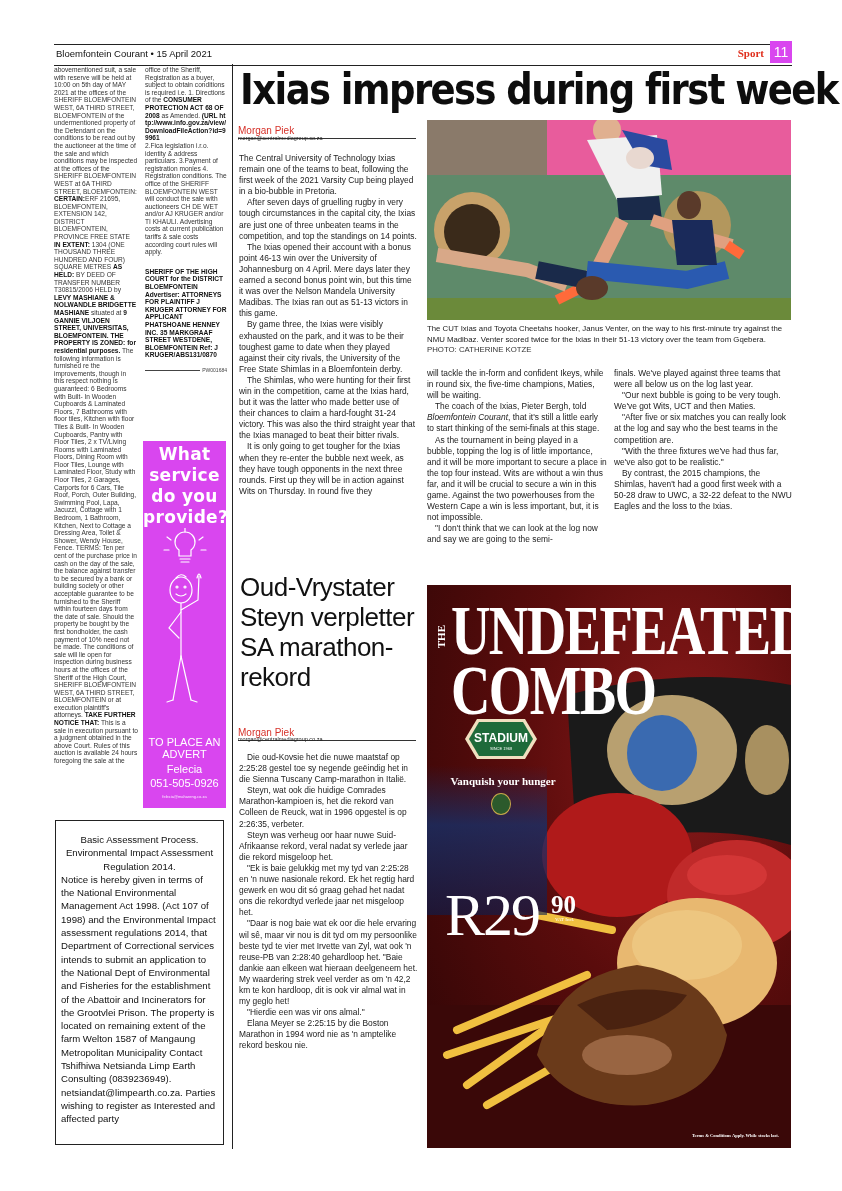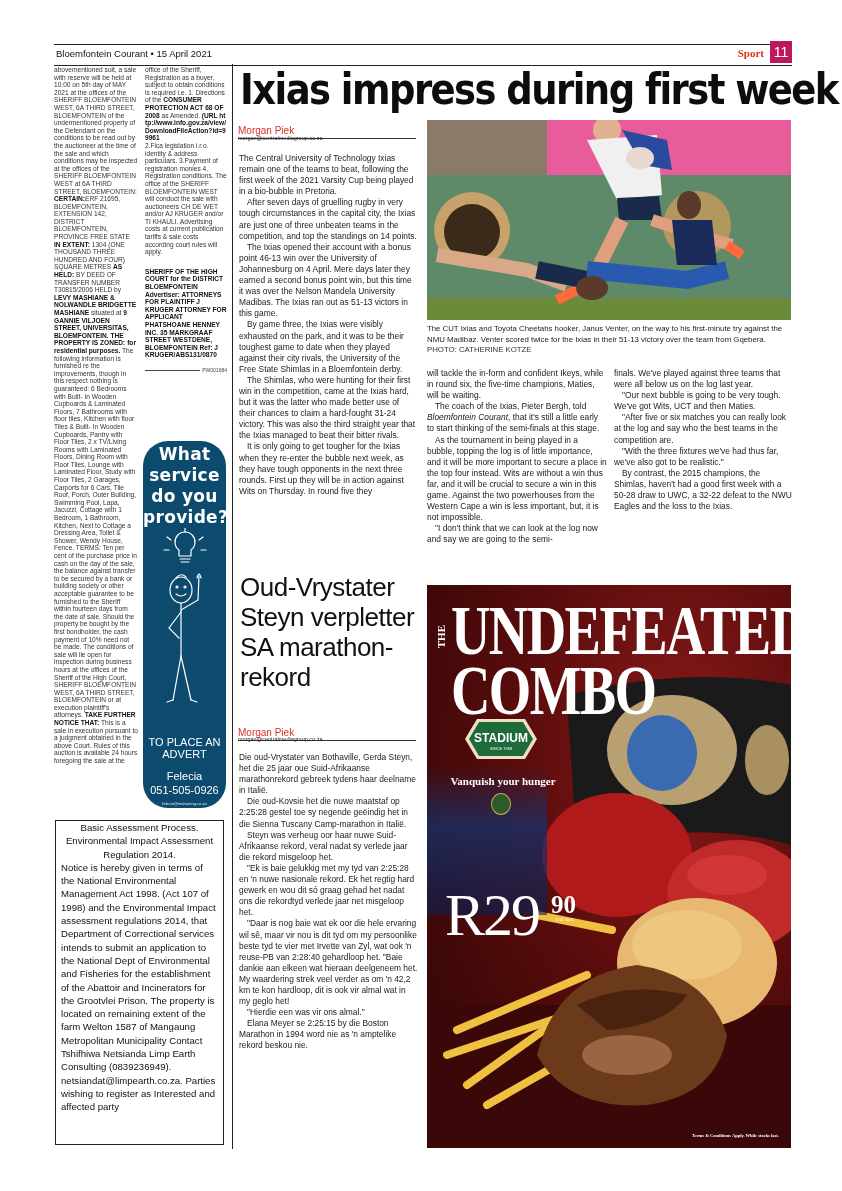--- a/index.html
+++ b/index.html
@@ -3,42 +3,42 @@
 <meta charset="utf-8">
 <style>
   * { box-sizing: border-box; margin: 0; padding: 0; }
   html, body { width: 842px; height: 1191px; background: #fff; overflow: hidden; }
   body { position: relative; font-family: "Liberation Sans", sans-serif; color: #1a1a1a; }
 
   
   .page-header { position: absolute; left: 54px; top: 44px; width: 738px; height: 22px; border-top: 1px solid #222; border-bottom: 1px solid #222; }
   .pub-line { position: absolute; left: 2px; top: 3px; font-size: 9.5px; color: #111; }
   .section-name { position: absolute; right: 28px; top: 2px; font-family: "Liberation Serif", serif; font-weight: bold; font-size: 11px; color: #e0301e; }
-  .page-num { position: absolute; right: 0; top: -4px; width: 22px; height: 22px; background: #be185d; color: #fff; font-size: 14px; text-align: center; line-height: 22px; }
+  .page-num { position: absolute; right: 0; top: -4px; width: 22px; height: 22px; background: #d946ef; color: #fff; font-size: 14px; text-align: center; line-height: 22px; }
 
   
   .legal-col { position: absolute; top: 66px; font-size: 6.6px; line-height: 7.6px; color: #333; }
   .legal-col p { margin: 0; }
   .legal-col b { color: #111; }
   .legal-col.c1 { left: 54px; width: 84px; height: 750px; overflow: hidden; }
   .legal-col.c2 { left: 145px; width: 82px; }
   .col-divider { position: absolute; left: 232px; top: 64px; width: 1px; height: 1085px; background: #222; }
   .ref-rule { margin-top: 8px; display: flex; align-items: center; gap: 2px; font-size: 5px; color: #444; }
   .ref-rule span.line { flex: 1; height: 1px; background: #444; }
 
   
-  .service-ad { position: absolute; left: 143px; top: 441px; width: 83px; height: 367px; background: #0c4a6e; color: #fff; text-align: center; border-radius: 25px; }
+  .service-ad { position: absolute; left: 143px; top: 441px; width: 83px; height: 367px; background: #d946ef; color: #fff; text-align: center; }
   .service-ad .headline { font-family: "DejaVu Sans", sans-serif; font-weight: bold; font-size: 17px; line-height: 21px; margin-top: 3px; letter-spacing: 0.3px; }
   .service-ad .cta { font-size: 11px; line-height: 12px; margin-top: 4px; }
-  .service-ad .contact-name { font-size: 11px; margin-top: 10px; }
+  .service-ad .contact-name { font-size: 11px; margin-top: 3px; }
   .service-ad .phone { font-size: 11px; margin-top: 2px; }
   .service-ad .email { font-size: 4px; margin-top: 5px; opacity: 0.9; }
 
   
-  .notice-box { position: absolute; left: 55px; top: 820px; width: 169px; height: 325px; border: 1.5px solid #222; padding: 0 5px; font-size: 9.6px; line-height: 13.3px; color: #111; }
+  .notice-box { position: absolute; left: 55px; top: 820px; width: 169px; height: 325px; border: 1.5px solid #222; padding: 12px 5px; font-size: 9.6px; line-height: 13.3px; color: #111; }
   .notice-box .title { text-align: center; }
 
   
   .headline-main { position: absolute; left: 240px; top: 64px; font-family: "DejaVu Sans", sans-serif; font-weight: bold; font-size: 43px; letter-spacing: -1.8px; transform: scaleX(0.86); transform-origin: left top; color: #0d0d0d; white-space: nowrap; }
 
   
   .byline { position: absolute; left: 238px; width: 178px; border-bottom: 1px solid #333; }
   .byline .author { color: #d6322a; font-size: 10px; }
   .byline-email { position: absolute; left: 238px; font-size: 5.5px; color: #222; }
 
@@ -204,22 +204,22 @@
     <p>"With the three fixtures we've had thus far, we've also got to be realistic."</p>
     <p>By contrast, the 2015 champions, the Shimlas, haven't had a good first week with a 50-28 draw to UWC, a 32-22 defeat to the NWU Eagles and the loss to the Ixias.</p>
   </div>
 
 <div class="headline-2">Oud-Vrystater Steyn verpletter SA marathon-rekord</div>
 <div class="byline" style="top:722px">
   <span class="author">Morgan Piek</span>
 </div>
 <div class="byline-email" style="top:736px">morgan@centralmediagroup.co.za</div>
 <div class="art" style="left:239px; top:752px; width:180px;" id="art2">
-    <p class="first">Die oud-Vrystater van Bothaville, Gerda Steyn, het die 25 jaar oue Suid-Afrikaanse marathonrekord gebreek tydens haar deelname in Italië.</p>
     <p>Die oud-Kovsie het die nuwe maatstaf op 2:25:28 gestel toe sy negende geëindig het in die Sienna Tuscany Camp-marathon in Italië.</p>
+    <p>Steyn, wat ook die huidige Comrades Marathon-kampioen is, het die rekord van Colleen de Reuck, wat in 1996 opgestel is op 2:26:35, verbeter.</p>
     <p>Steyn was verheug oor haar nuwe Suid-Afrikaanse rekord, veral nadat sy verlede jaar die rekord misgeloop het.</p>
     <p>"Ek is baie gelukkig met my tyd van 2:25:28 en 'n nuwe nasionale rekord. Ek het regtig hard gewerk en wou dit só graag gehad het nadat ons die rekordtyd verlede jaar net misgeloop het.</p>
     <p>"Daar is nog baie wat ek oor die hele ervaring wil sê, maar vir nou is dit tyd om my persoonlike beste tyd te vier met Irvette van Zyl, wat ook 'n reuse-PB van 2:28:40 gehardloop het. "Baie dankie aan elkeen wat hieraan deelgeneem het. My waardering strek veel verder as om 'n 42,2 km te kon hardloop, dit is ook vir almal wat in my geglo het!</p>
     <p>"Hierdie een was vir ons almal."</p>
     <p>Elana Meyer se 2:25:15 by die Boston Marathon in 1994 word nie as 'n amptelike rekord beskou nie.</p>
   </div>
 
 <div class="stadium-ad">
   <svg class="art-bg" width="364" height="563" viewBox="0 0 364 563">
 

